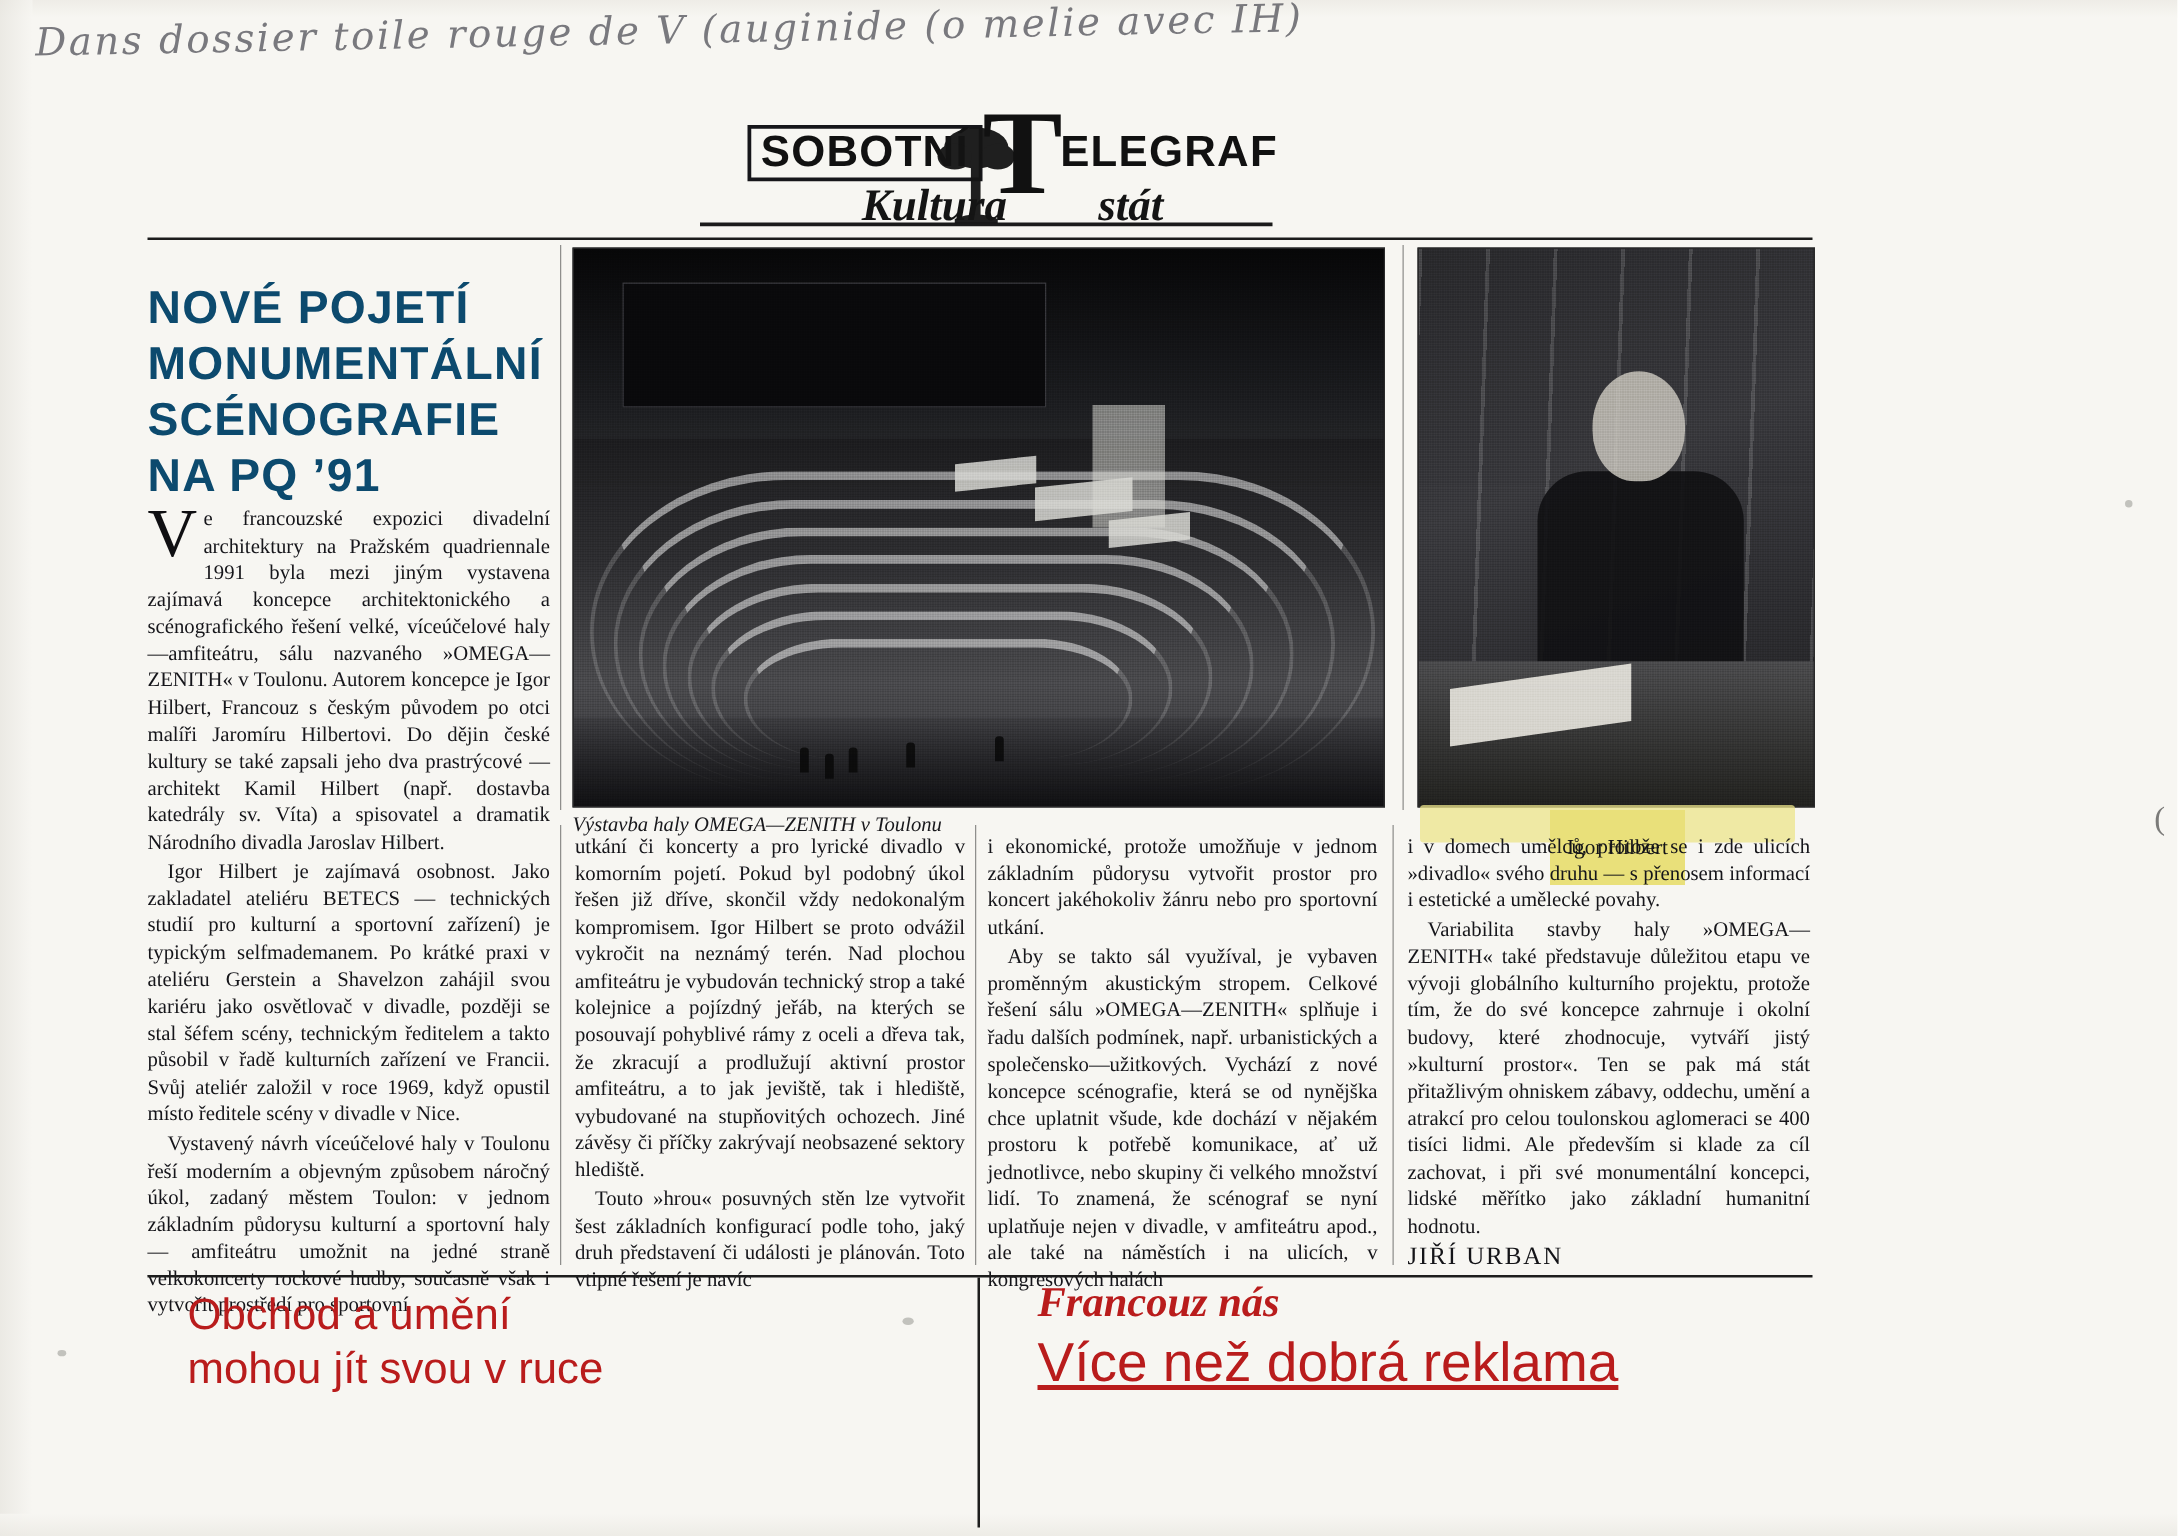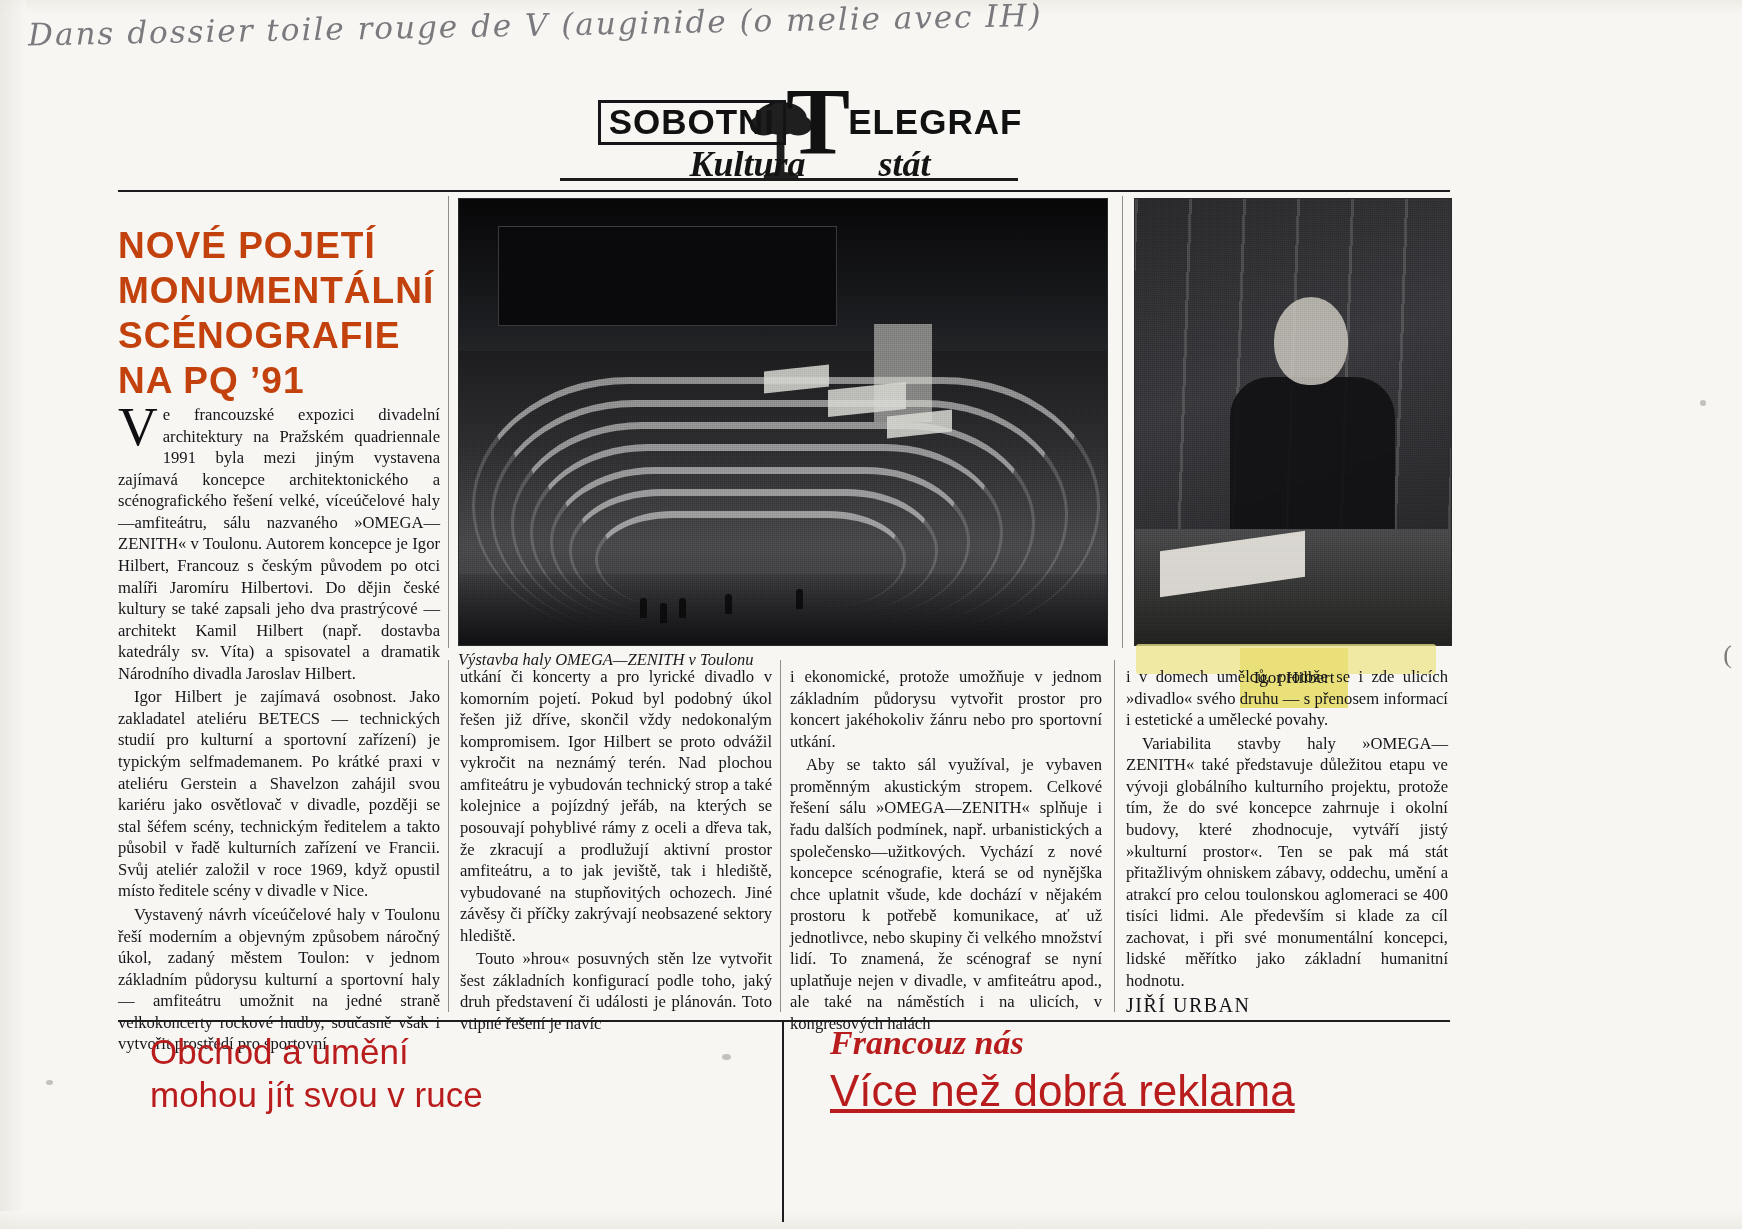--- a/index.html
+++ b/index.html
@@ -133,21 +133,21 @@
   
   #headline {
     position: absolute;
     left: 118px;
     top: 198px;
     width: 320px;
     font-family: "Liberation Sans", sans-serif;
     font-size: 37px;
     line-height: 1.22;
     letter-spacing: 1px;
-    color: #c2410c;
+    color: #0c4a6e;
   }
 
   
   .col {
     position: absolute;
     font-family: "Liberation Serif", serif;
     font-size: 16.6px;
     line-height: 1.30;
     color: #15151a;
     text-align: justify;

